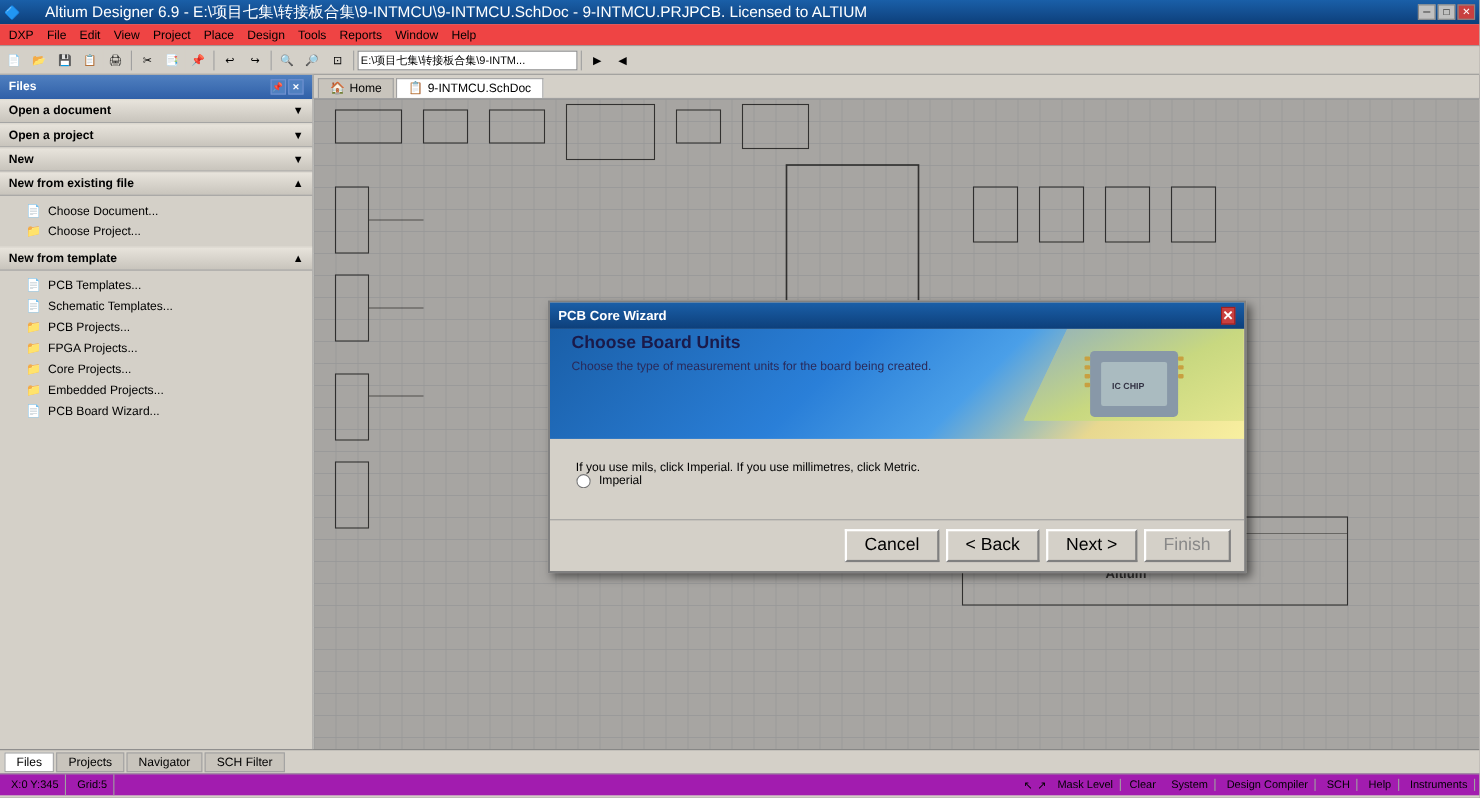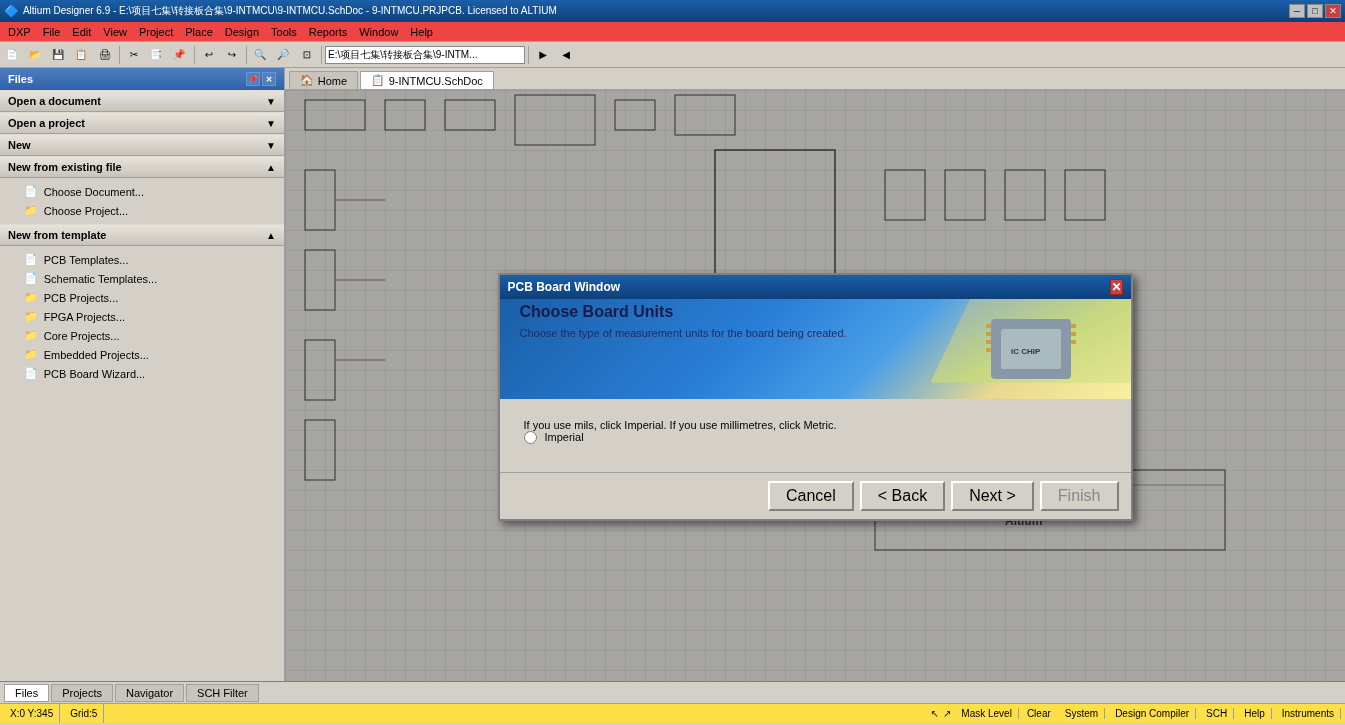--- a/index.html
+++ b/index.html
@@ -226,21 +226,21 @@
       font-size: 16px;
       cursor: pointer;
       min-width: 60px;
       text-align: center;
     }
     .wizard-btn.disabled { color: #888; cursor: default; }
 
     
     #statusbar {
       height: 20px;
-      background: #fde047;
+      background: #a21caf;
       border-top: 1px solid #a0a0a0;
       display: flex;
       align-items: center;
       padding: 0 4px;
       font-size: 10px;
       gap: 4px;
     }
     #statusbar .status-section {
       padding: 0 6px;
       border-right: 1px solid #a0a0a0;
@@ -316,21 +316,21 @@
       cursor: pointer;
       display: flex; align-items: center; justify-content: center;
       font-size: 8px; color: white;
     }
   </style>
 </head>
 <body>
 
 <div id="titlebar">
   <span style="margin-right:4px; font-size:12px;">🔷</span>
-  <span style="font-size:10px; flex:1; overflow:hidden; white-space:nowrap; text-overflow:ellipsis;">Altium Designer 6.9 - E:\项目七集\转接板合集\9-INTMCU\9-INTMCU.SchDoc - 9-INTMCU.PRJPCB. Licensed to ALTIUM</span>
+  <span style="font-size:14px; flex:1; overflow:hidden; white-space:nowrap; text-overflow:ellipsis;margin-left:18px;">Altium Designer 6.9 - E:\项目七集\转接板合集\9-INTMCU\9-INTMCU.SchDoc - 9-INTMCU.PRJPCB. Licensed to ALTIUM</span>
   <div class="win-buttons">
     <div class="win-btn">─</div>
     <div class="win-btn">□</div>
     <div class="win-btn" style="background:#c84040; color:white;">✕</div>
   </div>
 </div>
 
 <div id="menubar">
   <span>DXP</span>
   <span>File</span>
@@ -507,21 +507,21 @@
             <line x1="590" y1="395" x2="940" y2="395" stroke="#000" stroke-width="0.5"></line>
             <text x="720" y="435" font-size="12" fill="#000" font-weight="bold">Altium</text>
           </g>
         </svg>
       </div>
 
       <div id="wizard-overlay">
         <div id="wizard-dialog">
 
           <div id="wizard-titlebar">
-            <span>PCB Board Window</span>
+            <span>PCB Core Wizard</span>
             <div class="win-btn" style="background:#c84040;color:white;border:1px solid #a02020;">✕</div>
           </div>
 
           <div id="wizard-content">
 
             <div id="wizard-header-img">
               <div id="wizard-header-text">
                 <h2>Choose Board Units</h2>
                 <p>Choose the type of measurement units for the board being created.</p>
               </div>

